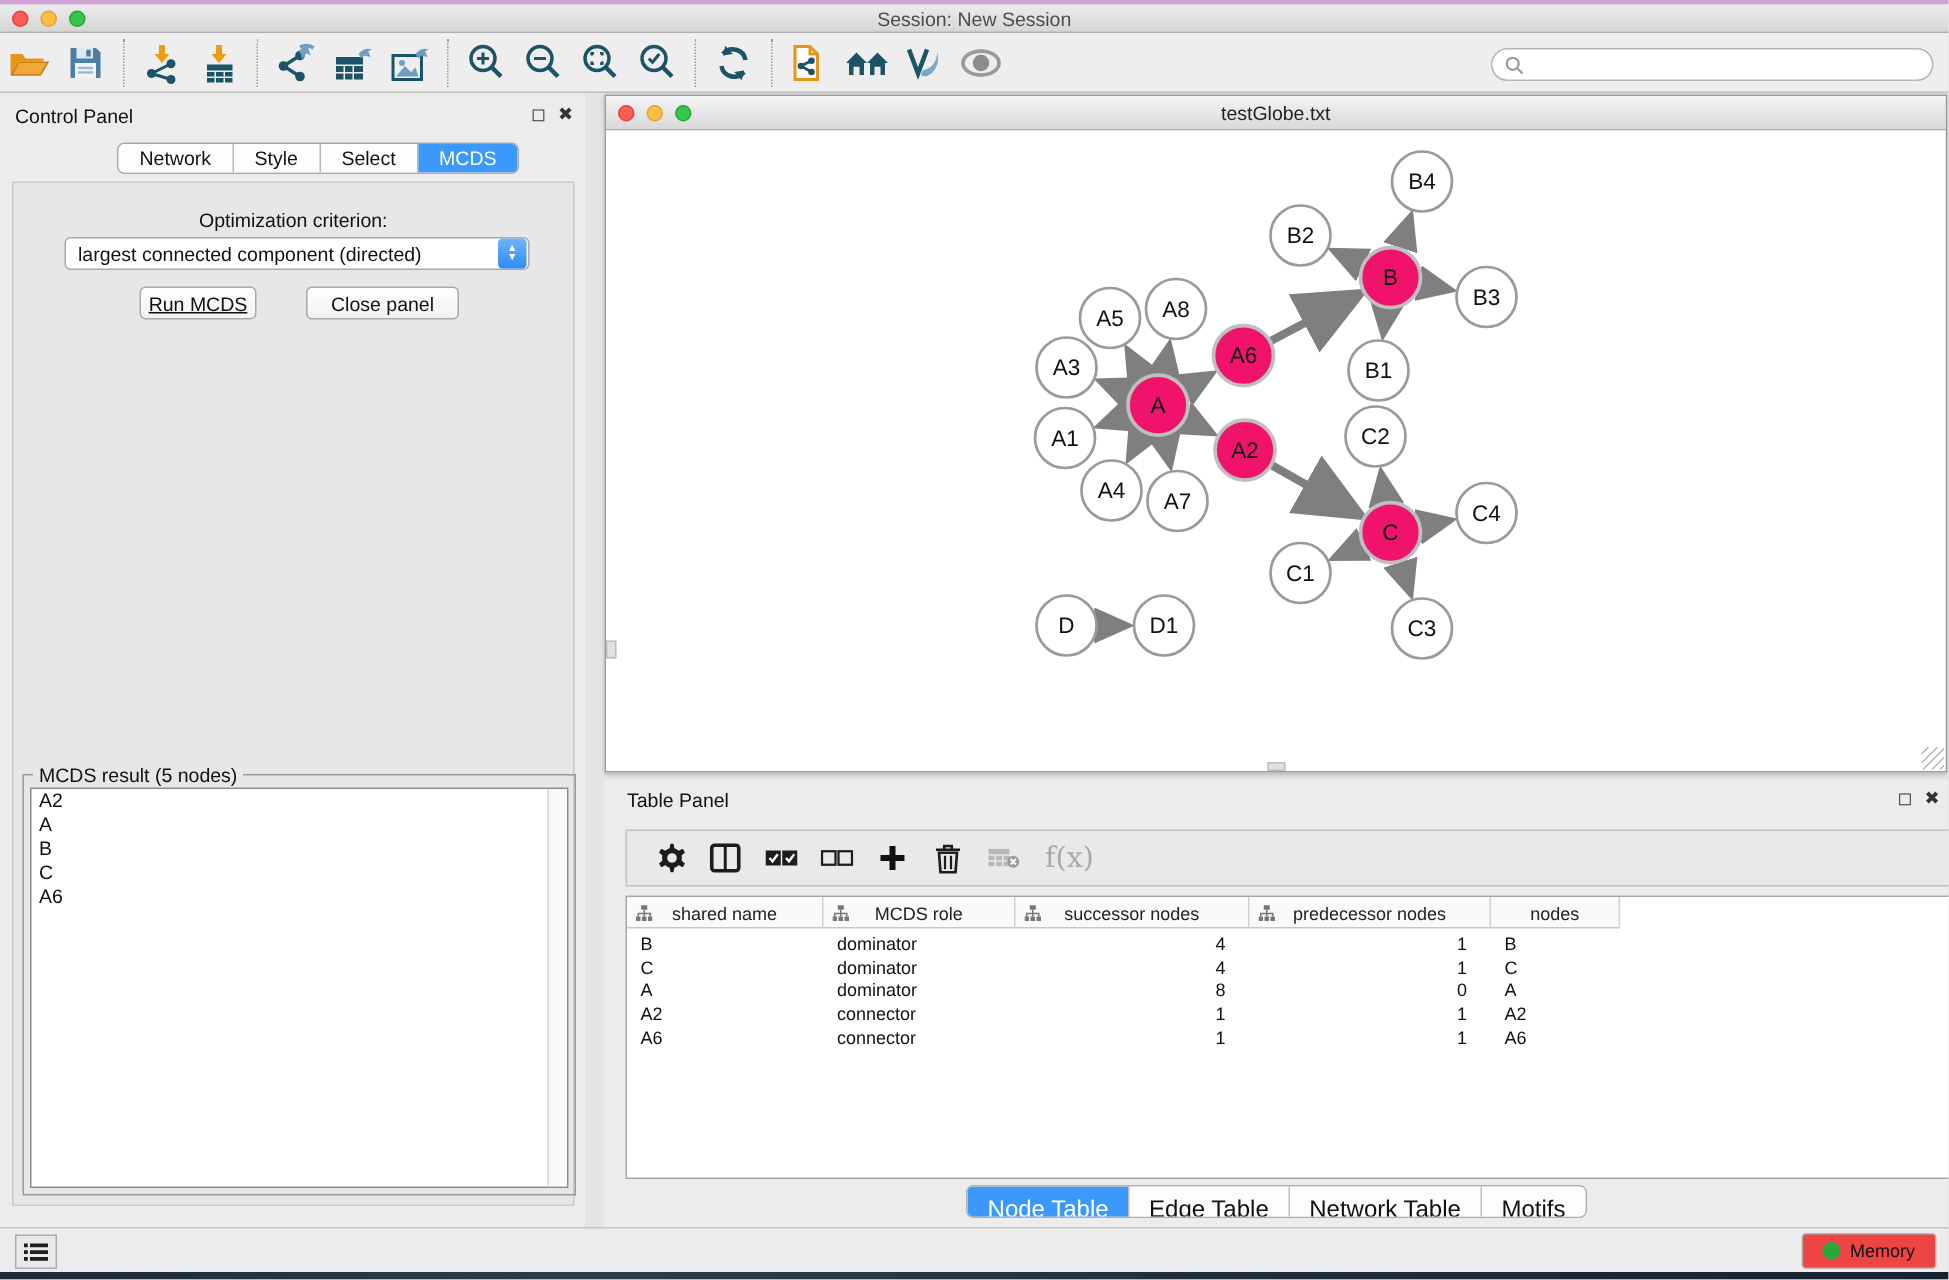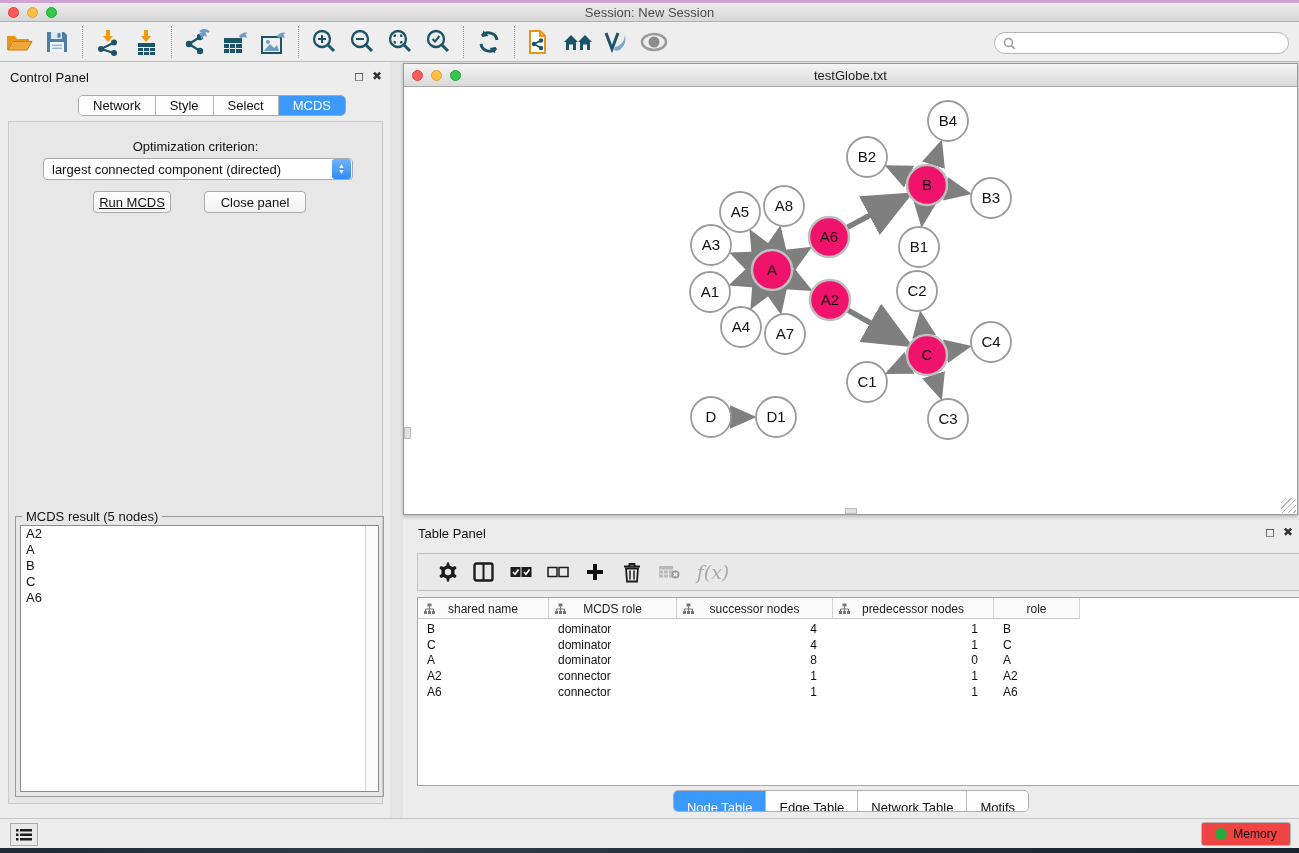--- a/index.html
+++ b/index.html
@@ -76,33 +76,33 @@
   #nw-grip { position:absolute; right:1px; bottom:1px; width:15px; height:15px;
     background:repeating-linear-gradient(135deg, transparent 0 3px, #b9b9b9 3px 4px); }
 
   
   #table-panel { left:403px; top:520px; width:896px; height:298px; background:#ececec; }
   #tp-title { position:absolute; left:15px; top:6px; font-size:13px; color:#111; }
   #tp-toolbar { position:absolute; left:14px; top:33px; width:1276px; max-width:1276px; width:1275px;
     height:38px; background:#e9e9e9; border:1px solid #c2c2c2; display:flex; align-items:center; padding-left:10px; }
   #tp-toolbar { width:1276px; }
   .tp-btn { width:37px; height:30px; display:flex; align-items:center; justify-content:center; }
-  #fx-label { font-family:"DejaVu Serif", serif; font-style:italic; font-size:19px; color:#a9a9a9; }
+  #fx-label { font-family:"DejaVu Serif", serif; font-size:19px; color:#a9a9a9; }
   #node-table { position:absolute; left:14px; top:77px; width:1276px; height:189px; background:#fff;
     border:1px solid #a5a5a5; }
   #nt-header { position:absolute; left:0; top:0; height:21px; display:flex;
     background:#fafafa; border-bottom:1px solid #c7c7c7; }
   .nt-hcell { height:21px; display:flex; align-items:center; justify-content:center; gap:6px;
     border-right:1px solid #d2d2d2; font-size:12px; color:#222; position:relative; }
   .nt-hcell .tree { position:absolute; left:6px; top:5px; }
   .nt-row { position:absolute; left:0; height:16px; display:flex; }
   .nt-cell { font-size:12px; color:#111; line-height:16px; white-space:nowrap; overflow:hidden; }
   #tp-tabs { position:absolute; left:0; right:0; top:270px; display:flex; justify-content:center; }
   #tp-tabs .wrap { display:flex; border:1px solid #adadad; border-radius:5px; overflow:hidden; background:#fff; height:22px; }
-  .bottom-tab { padding:16px 13px; font-size:13px; display:flex; align-items:center; color:#111;
+  .bottom-tab { padding:16px 13px; font-size:16px; display:flex; align-items:center; color:#111;
     background:#fdfdfd; border-right:1px solid #bcbcbc; }
   .bottom-tab:last-child { border-right:none; }
   .bottom-tab.active { background:#3b99fc; color:#fff; }
 
   
   #status-bar { left:0; top:818px; width:1299px; height:30px; background:#ececec; border-top:1px solid #c6c6c6; }
   #list-btn { position:absolute; left:10px; top:4px; width:28px; height:23px; background:#e9e9e9;
     border:1px solid #ababab; display:flex; align-items:center; justify-content:center; }
   #memory-btn { position:absolute; right:8px; top:3px; width:90px; height:24px; background:#ef4444;
     border:1px solid #b4b4b4; border-radius:3px; display:flex; align-items:center; justify-content:center; gap:6px;
@@ -543,21 +543,21 @@
           <svg class="tree" width="11" height="11" viewBox="0 0 11 11">
             <rect x="3.5" y="0.5" width="4" height="3" fill="#777"></rect>
             <path d="M5.5 3.5 L5.5 6 M1.5 8 L1.5 6 L9.5 6 L9.5 8 M5.5 6 L5.5 8" stroke="#777" stroke-width="1" fill="none"></path>
             <rect x="0" y="8" width="3" height="3" fill="#777"></rect>
             <rect x="4" y="8" width="3" height="3" fill="#777"></rect>
             <rect x="8" y="8" width="3" height="3" fill="#777"></rect>
           </svg>
           <span>predecessor nodes</span>
         </div>
         <div class="nt-hcell" style="width: 86px;">
-          <span>role</span>
+          <span>nodes</span>
         </div>
       </div>
     <div id="nt-body">
         <div class="nt-row" style="top: 23px;">
           <div class="nt-cell" style="width: 131px; text-align: left; padding: 0px 0px 0px 9px;">B</div>
           <div class="nt-cell" style="width: 128px; text-align: left; padding: 0px 0px 0px 9px;">dominator</div>
           <div class="nt-cell" style="width: 156px; text-align: right; padding: 0px 16px 0px 0px;">4</div>
           <div class="nt-cell" style="width: 161px; text-align: right; padding: 0px 16px 0px 0px;">1</div>
           <div class="nt-cell" style="width: 86px; text-align: left; padding: 0px 0px 0px 9px;">B</div>
         </div>

